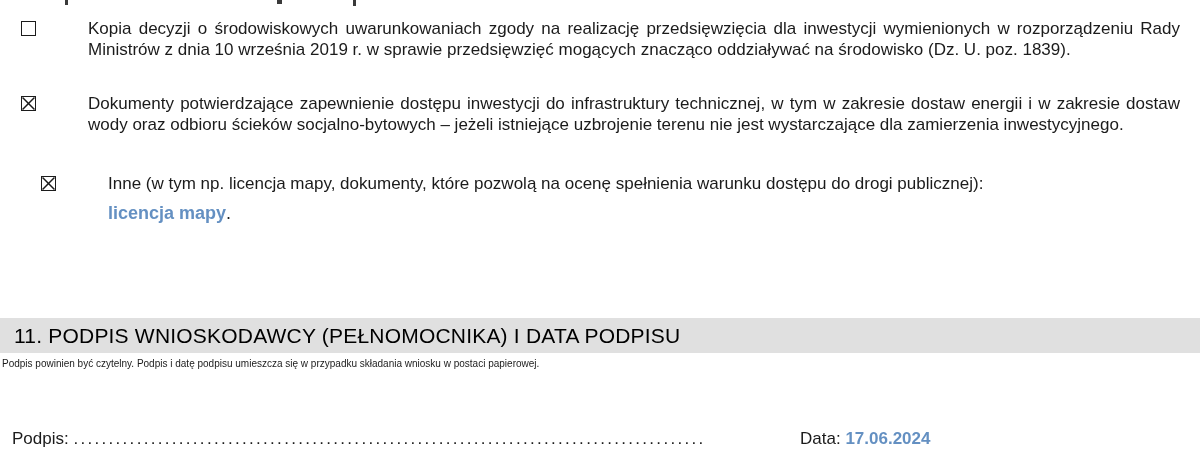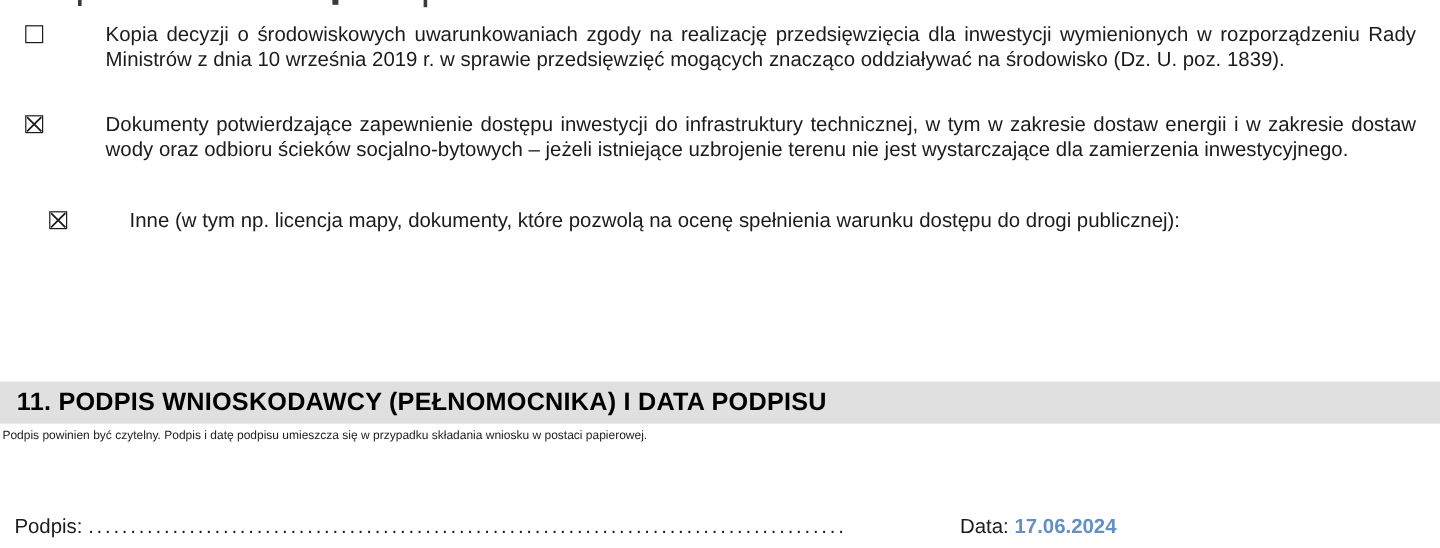--- a/index.html
+++ b/index.html
@@ -63,21 +63,21 @@
   .section-header {
     position: absolute;
     left: 0;
     right: 0;
     top: 318px;
     height: 35px;
     background: #e0e0e0;
   }
   .section-header .title {
     font-size: 21px;
-    font-weight: bold;
+    font-weight: normal;
     color: #000000;
     padding: 6px 16px 0 14px;
     letter-spacing: 0.2px;
     white-space: nowrap;
   }
 
   
   .section-desc {
     position: absolute;
     left: 2px;
@@ -131,20 +131,23 @@
 
   <div class="check-row" style="top:173px;margin-left:20px;">
     <div class="checkbox">
       <svg viewBox="0 0 12 12" preserveAspectRatio="none" aria-hidden="true">
         <line x1="0.5" y1="0.5" x2="11.5" y2="11.5" stroke="#1b1b1b" stroke-width="1.4"></line>
         <line x1="11.5" y1="0.5" x2="0.5" y2="11.5" stroke="#1b1b1b" stroke-width="1.4"></line>
       </svg>
     </div>
     <div class="check-text">
       <div>Inne (w tym np. licencja mapy, dokumenty, które pozwolą na ocenę spełnienia warunku dostępu do drogi publicznej):</div>
+      <div class="value-line">
+        <span class="blue-value">licencja mapy</span><span>.</span>
+      </div>
     </div>
   </div>
 
   <div class="section-header">
     <div class="title">11. PODPIS WNIOSKODAWCY (PEŁNOMOCNIKA) I DATA PODPISU</div>
   </div>
 
   <div class="section-desc">Podpis powinien być czytelny. Podpis i datę podpisu umieszcza się w przypadku składania wniosku w postaci papierowej.</div>
 
   <div class="signature-row">

